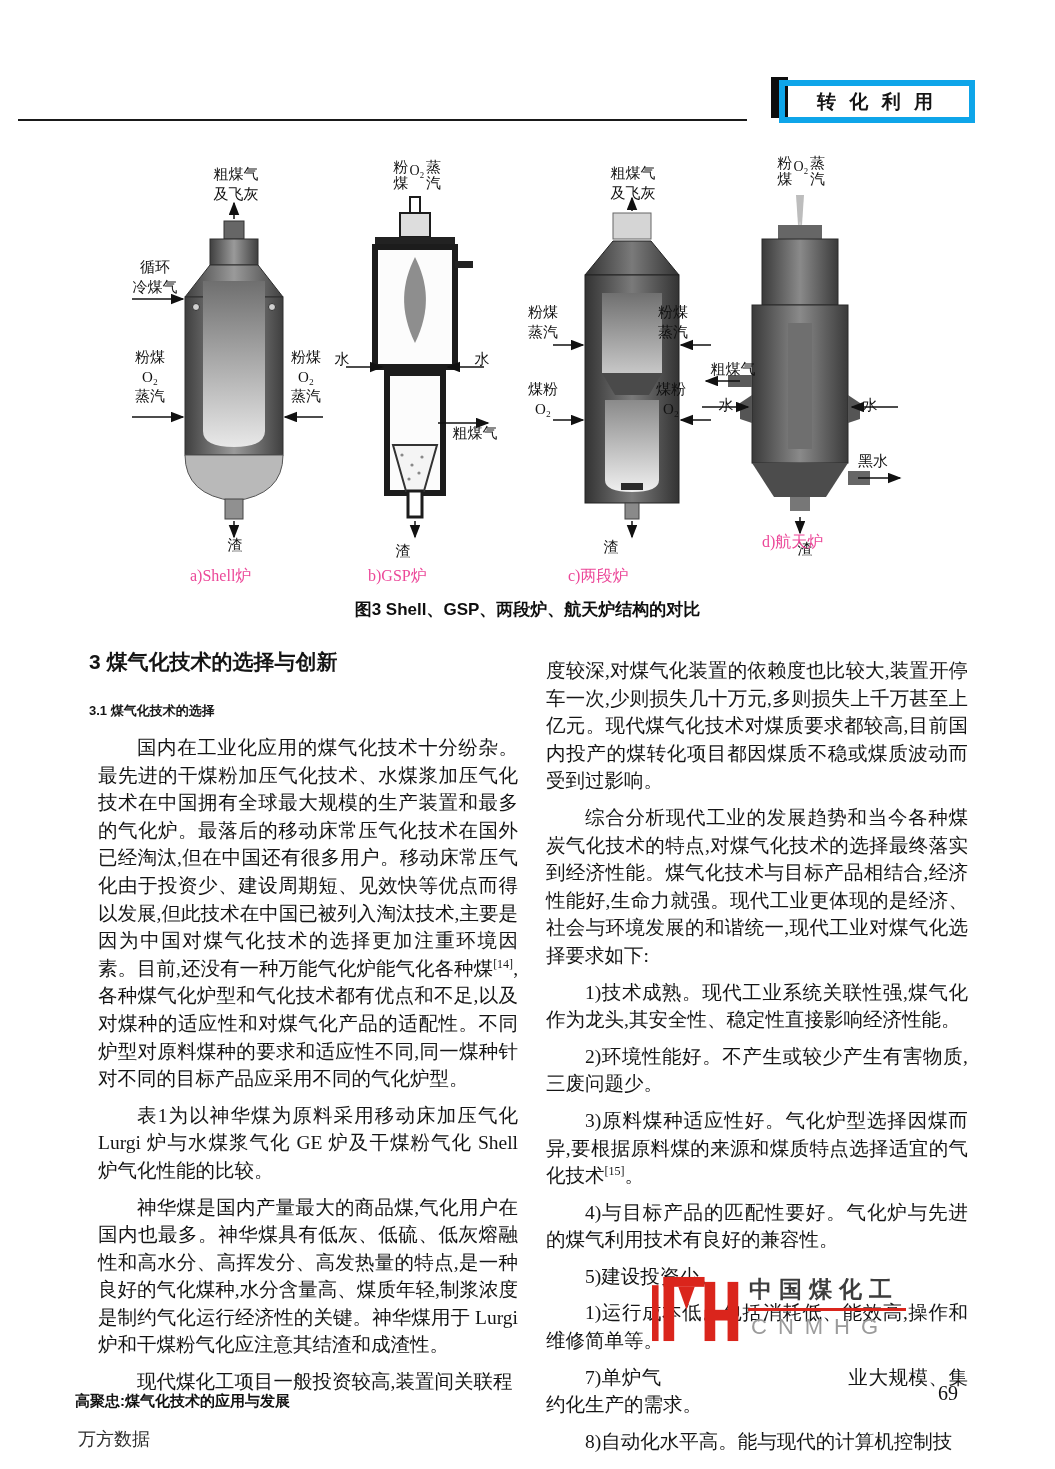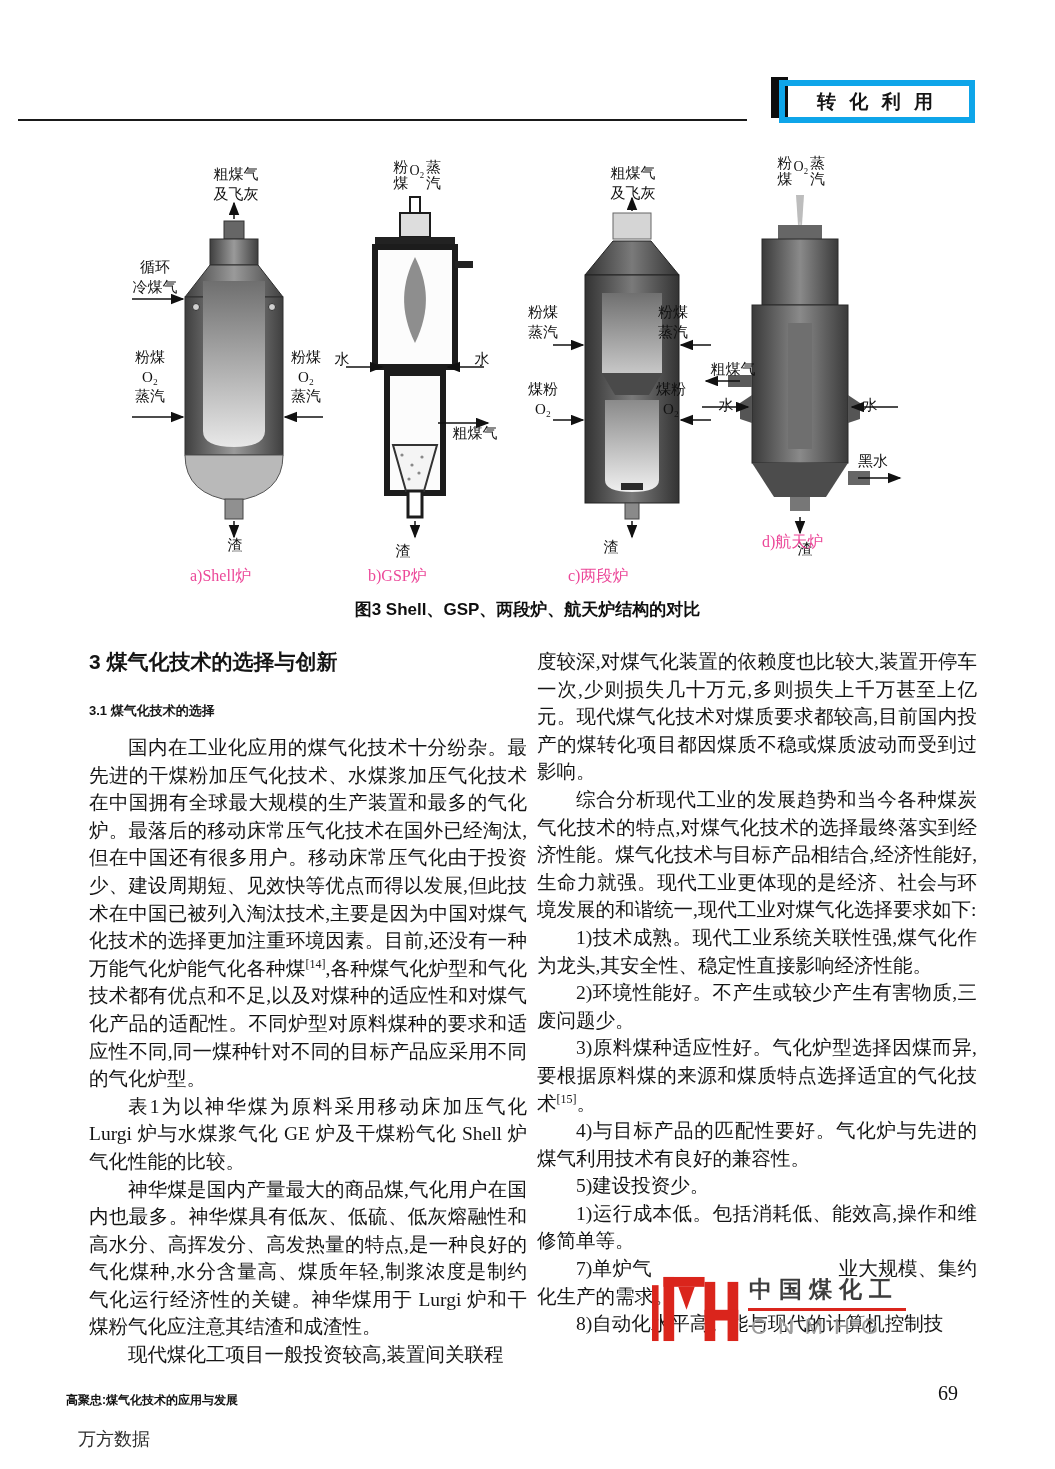--- a/index.html
+++ b/index.html
@@ -22,37 +22,37 @@
   .vrt{display:inline-block;width:1.05em;line-height:1.05;word-break:break-all;vertical-align:top;text-align:center;}
   .trip{display:flex;align-items:flex-start;justify-content:center;}
   .trip .mid{margin:2px 1px 0 1px;font-size:14px;}
   .sub-cap{position:absolute;font:16px/1.2 "Liberation Serif","DejaVu Serif",serif;color:#ec4899;}
   .fig-caption{position:absolute;left:0;top:598px;width:1055px;text-align:center;
            font-family:"Liberation Sans","DejaVu Sans",sans-serif;font-weight:bold;font-size:17px;color:#0f0f0f;}
   
   .col{position:absolute;top:648px;}
   .col-left{left:89px;width:438px;}
   .col-right{left:537px;width:440px;}
-  .col p{margin:0;text-align:justify;text-indent:2em;font-size:19.5px;line-height:27.6px;}
+  .col p{margin:9px;text-align:justify;text-indent:2em;font-size:19.5px;line-height:27.6px;}
   .col p.cont{text-indent:0;}
   .h1{font-family:"Liberation Sans","DejaVu Sans",sans-serif;font-weight:bold;font-size:21px;line-height:28px;margin-bottom:22px;}
   .h2{font-family:"Liberation Sans","DejaVu Sans",sans-serif;font-weight:bold;font-size:13px;line-height:26px;margin-bottom:10px;}
   .sup{font-size:12px;vertical-align:super;line-height:0;}
   .gap{display:inline-block;width:186px;}
   
   .wm{position:absolute;left:652px;top:1268px;width:330px;height:92px;z-index:3;}
   .wm-logo{position:absolute;left:0;top:2px;}
   .wm-title{position:absolute;left:97px;top:6px;font-family:"Liberation Sans","DejaVu Sans",sans-serif;
             font-weight:600;font-size:23px;letter-spacing:7px;color:#3d3d3d;white-space:nowrap;}
   .wm-line{position:absolute;left:96px;top:40px;width:158px;height:3px;background:#da251c;}
   .wm-sub{position:absolute;left:99px;top:46px;font-family:"Liberation Sans","DejaVu Sans",sans-serif;
             font-size:22px;letter-spacing:11px;color:#9b9b9b;white-space:nowrap;}
   
-  .foot-title{position:absolute;left:66px;top:1392px;font-family:"Liberation Sans","DejaVu Sans",sans-serif;
-            font-weight:bold;font-size:12px;color:#111;}
+  .foot-title{position:absolute;left:75px;top:1392px;font-family:"Liberation Sans","DejaVu Sans",sans-serif;
+            font-weight:bold;font-size:15px;color:#111;}
   .foot-page{position:absolute;left:938px;top:1382px;font-size:20px;color:#111;}
   .foot-wf{position:absolute;left:78px;top:1427px;font-family:"Liberation Sans","DejaVu Sans",sans-serif;
             font-size:18px;color:#2e2e2e;}
 </style>
 </head>
 <body>
 
 <div class="page">
 
   <div class="rule-top"></div>

